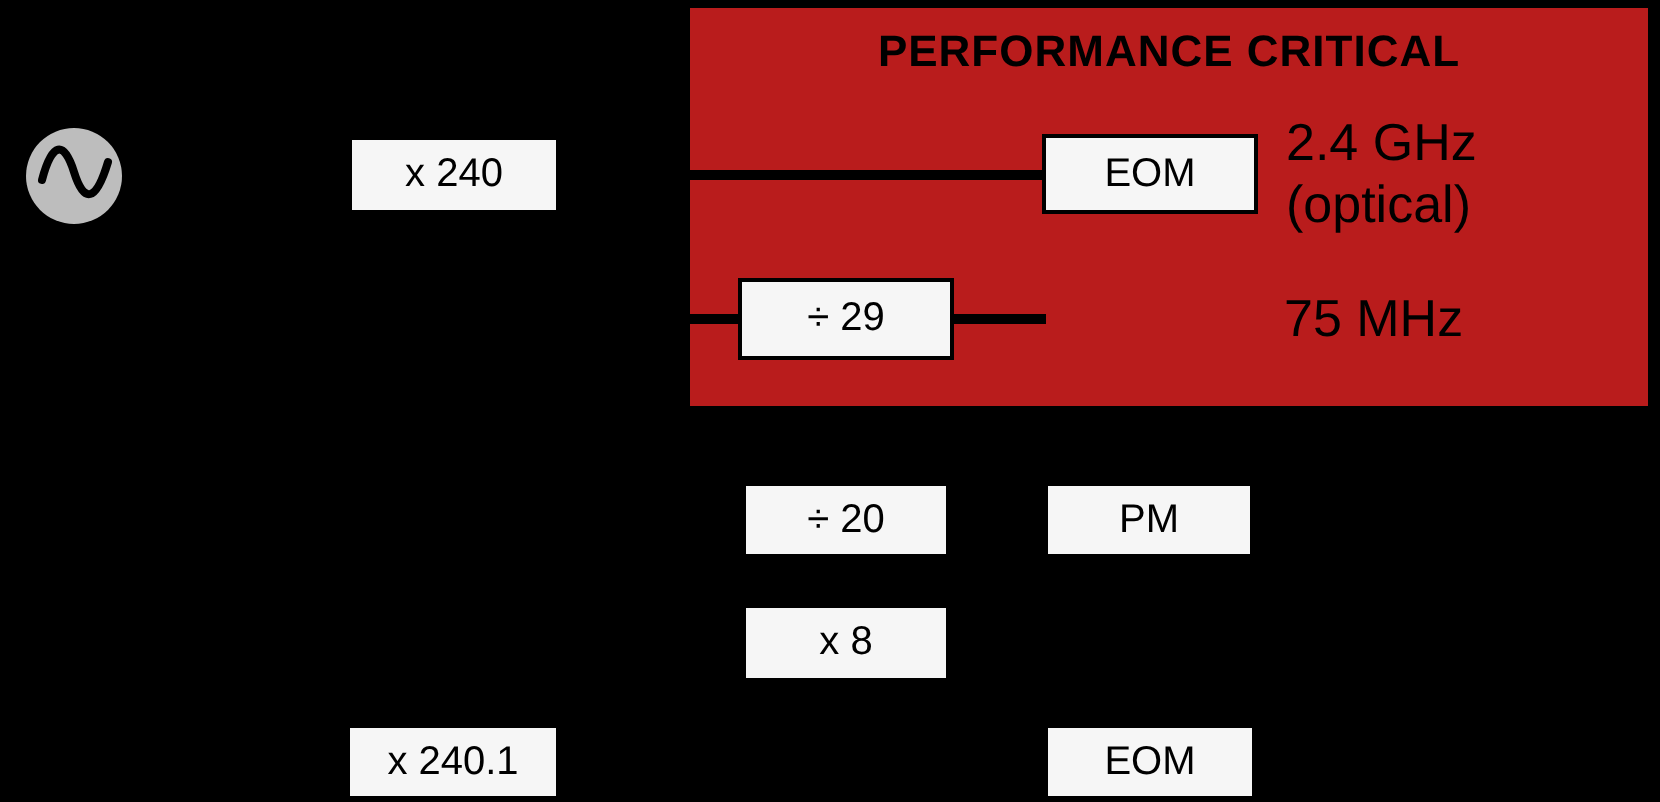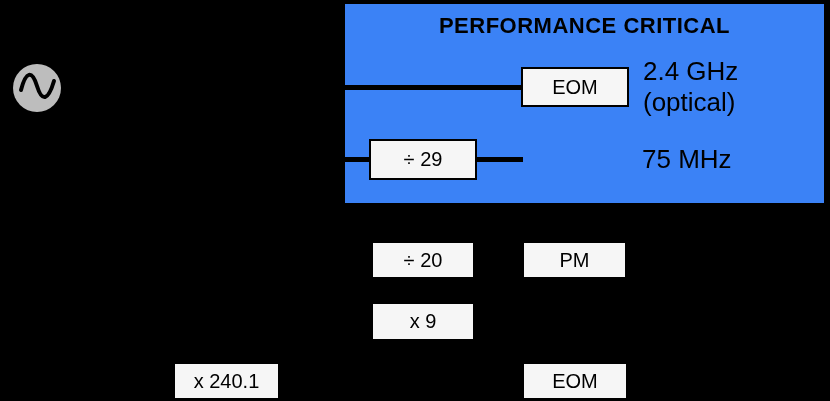--- a/index.html
+++ b/index.html
@@ -15,21 +15,21 @@
     overflow: hidden;
     font-family: "Liberation Sans", sans-serif;
     color: #000000;
   }
   .region {
     position: absolute;
     left: 343px;
     top: 2px;
     width: 483px;
     height: 203px;
-    background: #3b82f6;
+    background: #b91c1c;
     border: 2px solid #000000;
     box-sizing: border-box;
     z-index: 1;
   }
   .region-title {
     margin-top: 9px;
     text-align: center;
     font-weight: bold;
     font-size: 22px;
     letter-spacing: 0.5px;
@@ -103,24 +103,25 @@
       <svg width="48" height="48" viewBox="0 0 48 48">
         <path d="M 8 28 C 13 9, 19 8, 24 24 C 29 40, 35 39, 41 19" stroke="#000000" stroke-width="4" fill="none" stroke-linecap="round"></path>
       </svg>
     </span>
   </div>
 
   <div class="hline l-eom"></div>
   <div class="hline l-div32in"></div>
   <div class="hline l-div32pt"></div>
 
+  <div class="box b-x240">x 240</div>
   <div class="box b-eom1">EOM</div>
   <div class="box b-div32">÷ 29</div>
   <div class="box b-div30">÷ 20</div>
   <div class="box b-pm">PM</div>
-  <div class="box b-x8">x 9</div>
+  <div class="box b-x8">x 8</div>
   <div class="box b-x2401">x 240.1</div>
   <div class="box b-eom2">EOM</div>
 
   <div class="annot a-optical">2.4 GHz (optical)</div>
   <div class="annot a-rf">75 MHz</div>
 
 </div>
 
 </body></html>

